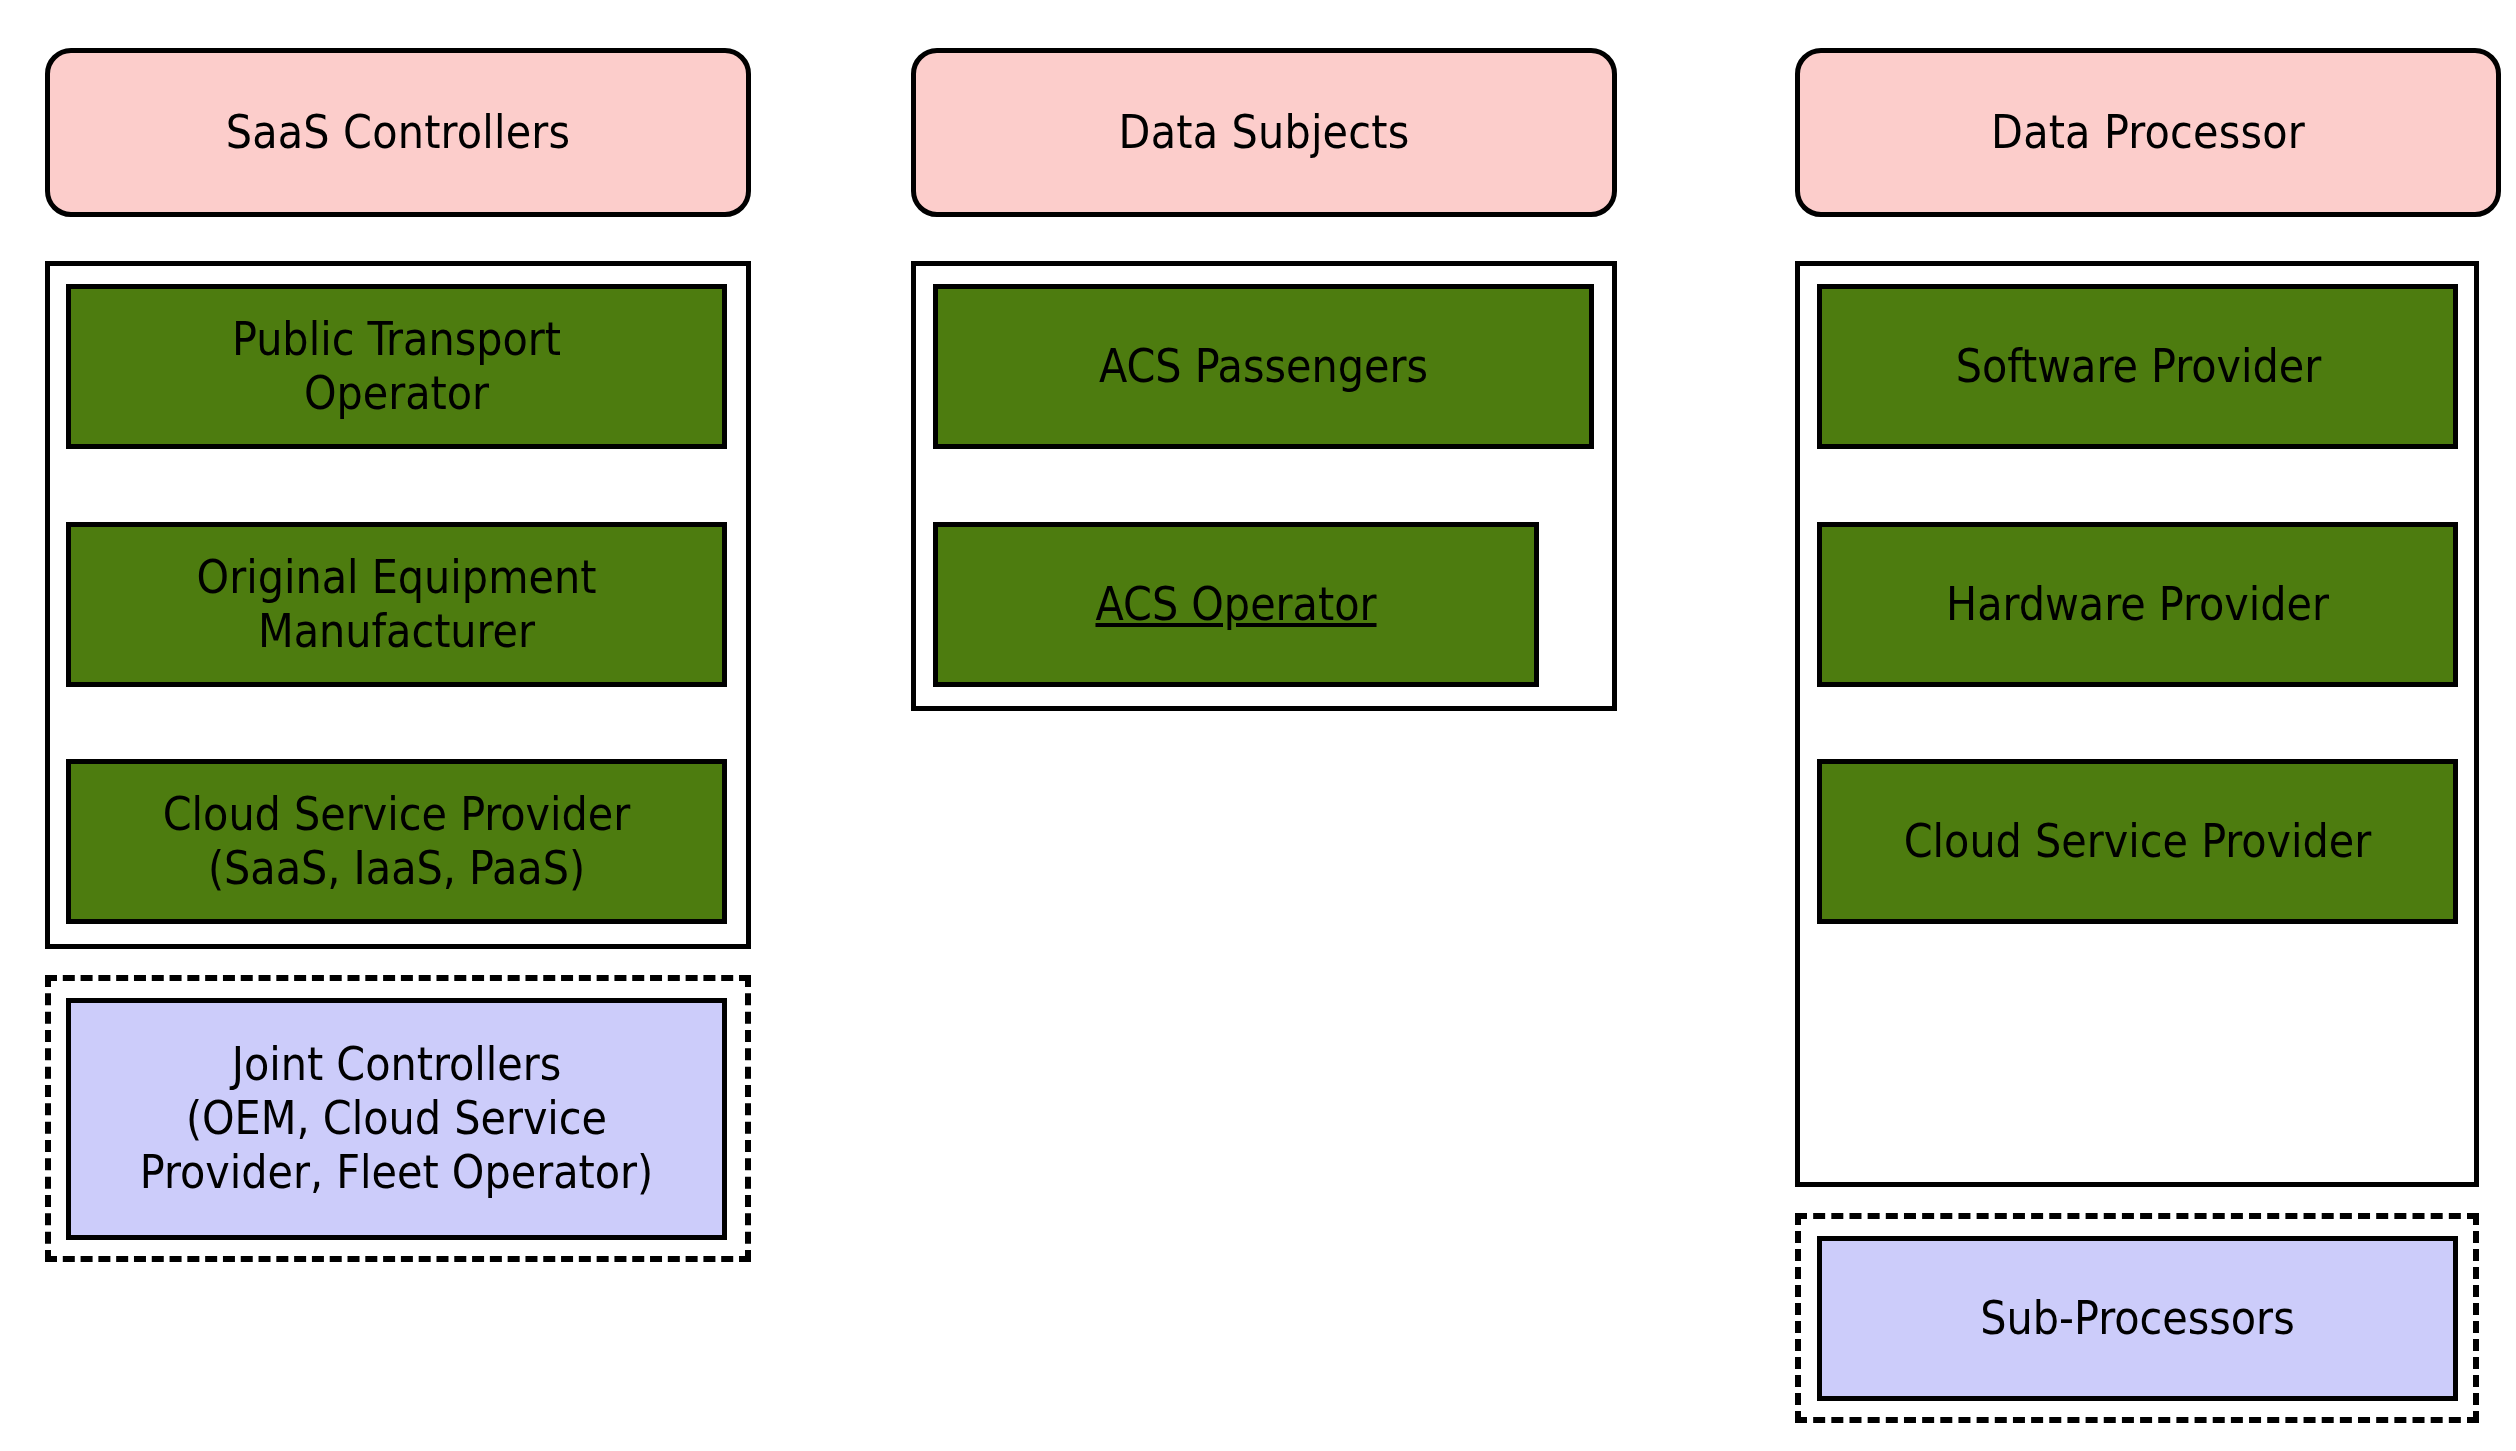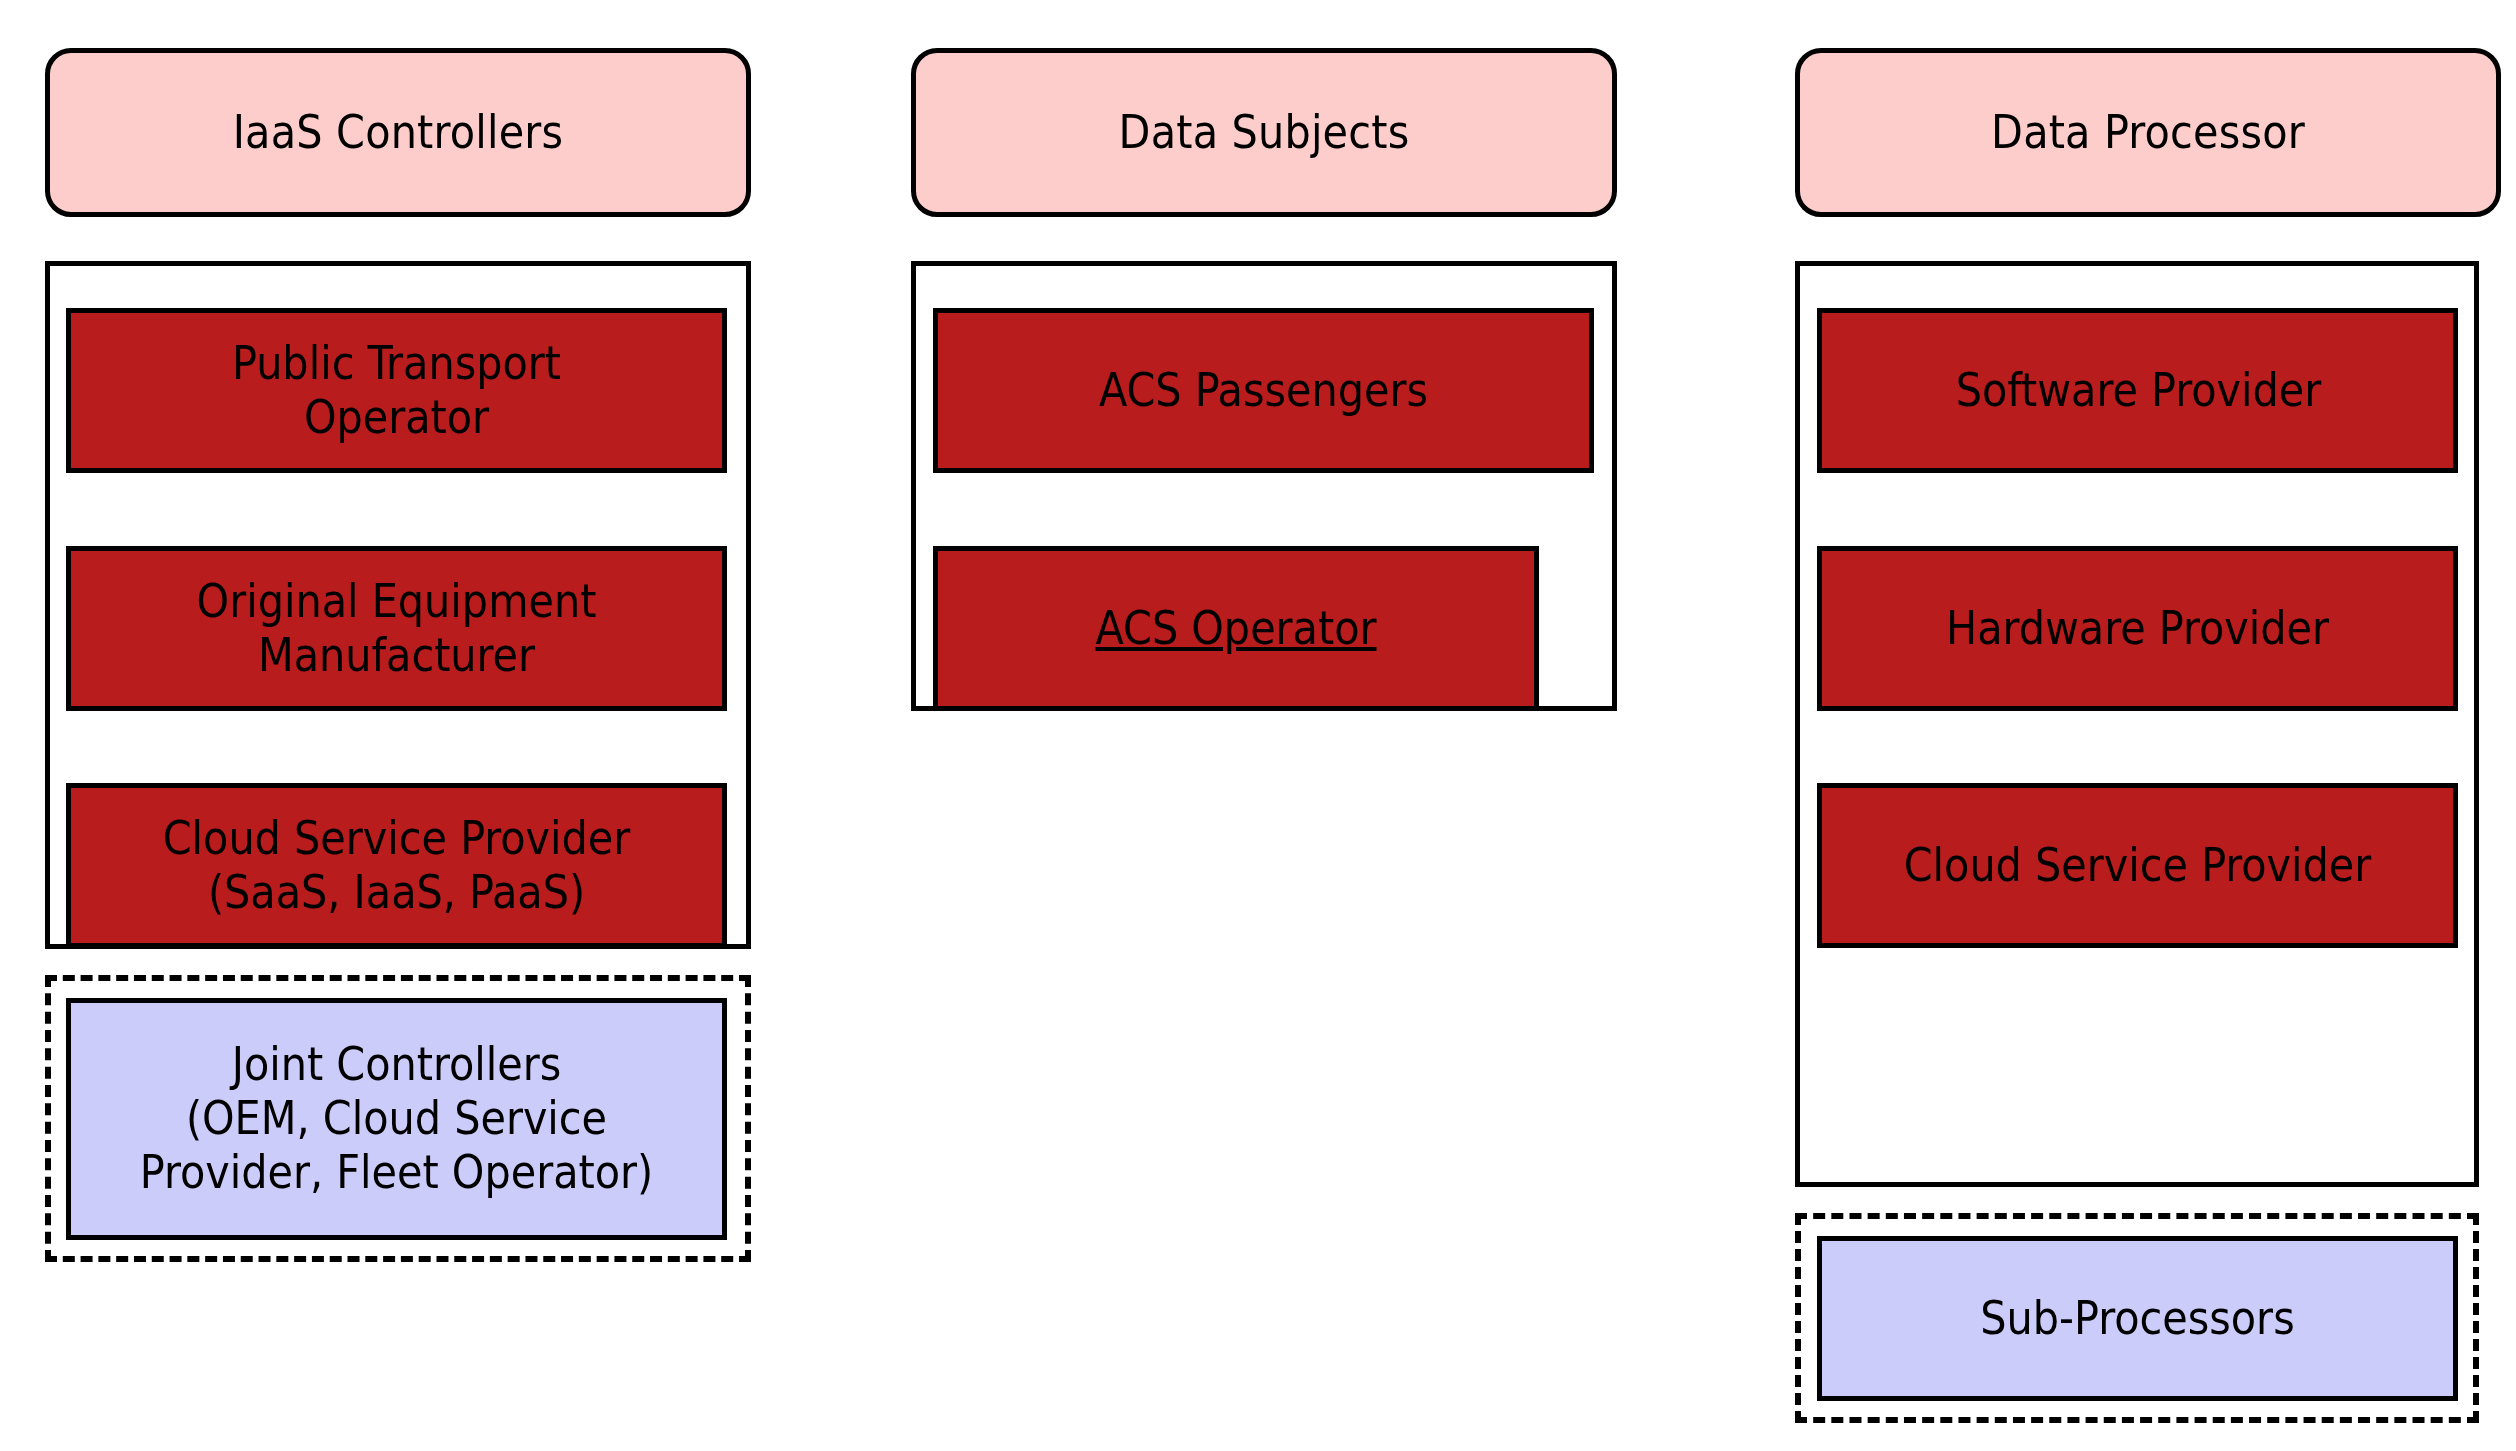--- a/index.html
+++ b/index.html
@@ -42,32 +42,31 @@
   .group-box {
     position: absolute;
     background: #ffffff;
     border: 5px solid #000000;
     box-sizing: border-box;
   }
 
   
   .entity {
     position: absolute;
-    background: #b91c1c;
+    background: #4d7c0f;
     border: 5px solid #000000;
     box-sizing: border-box;
     display: flex;
     align-items: center;
     justify-content: center;
     text-align: center;
     font-size: 46px;
     line-height: 1.17;
     padding: 0 10px;
     white-space: pre-line;
-    margin-top: 24px;
   }
 
   
   .dashed-wrap {
     position: absolute;
     background: transparent;
     border: 6px dashed #000000;
     box-sizing: border-box;
   }
 
@@ -85,21 +84,21 @@
     line-height: 1.17;
     padding: 12px 8px;
     white-space: pre-line;
   }
 </style>
 </head>
 <body>
 
 <div class="diagram">
 
-  <div class="col-header" style="left:45px; top:48px; width:706px; height:169px;">IaaS Controllers</div>
+  <div class="col-header" style="left:45px; top:48px; width:706px; height:169px;">SaaS Controllers</div>
 
   <div class="group-box" style="left:45px; top:261px; width:706px; height:688px;"></div>
 
   <div class="entity" style="left:66px; top:284px; width:661px; height:165px;">Public Transport
 Operator</div>
 
   <div class="entity" style="left:66px; top:522px; width:661px; height:165px;">Original Equipment
 Manufacturer</div>
 
   <div class="entity" style="left:66px; top:759px; width:661px; height:165px;">Cloud Service Provider

